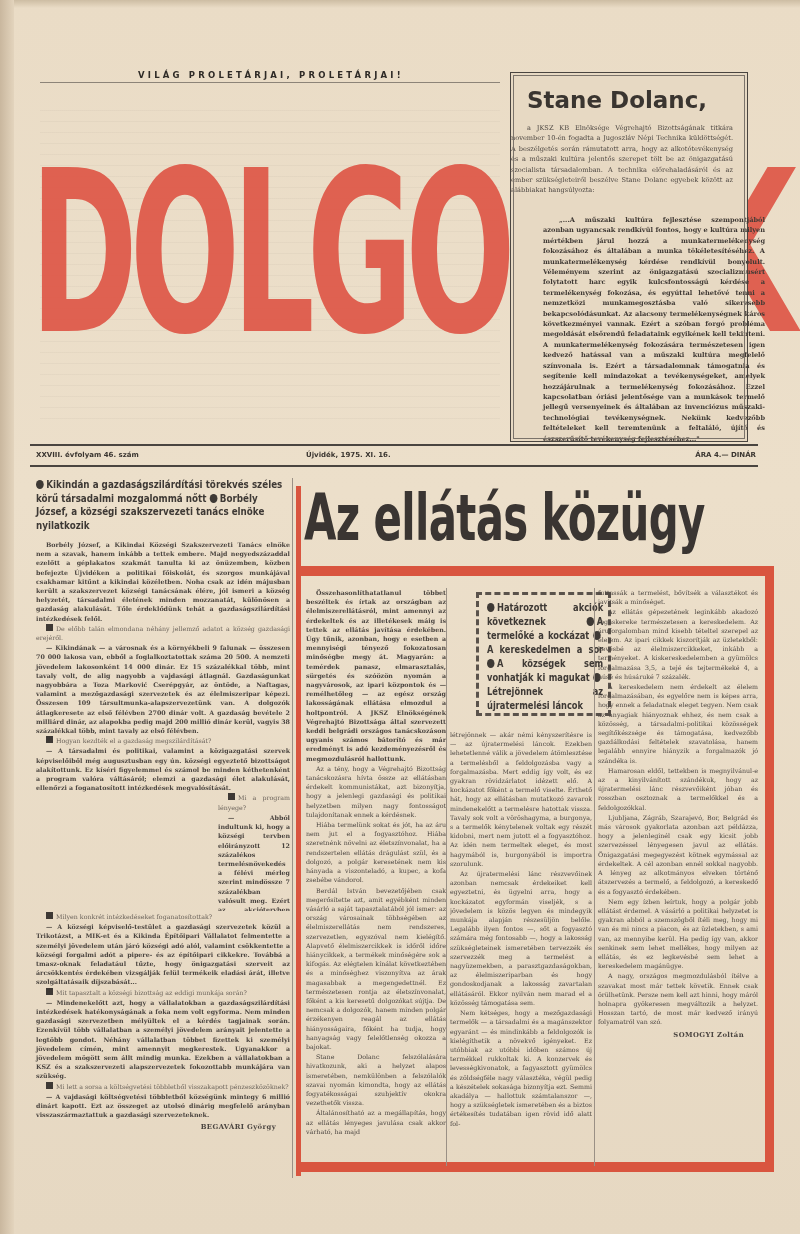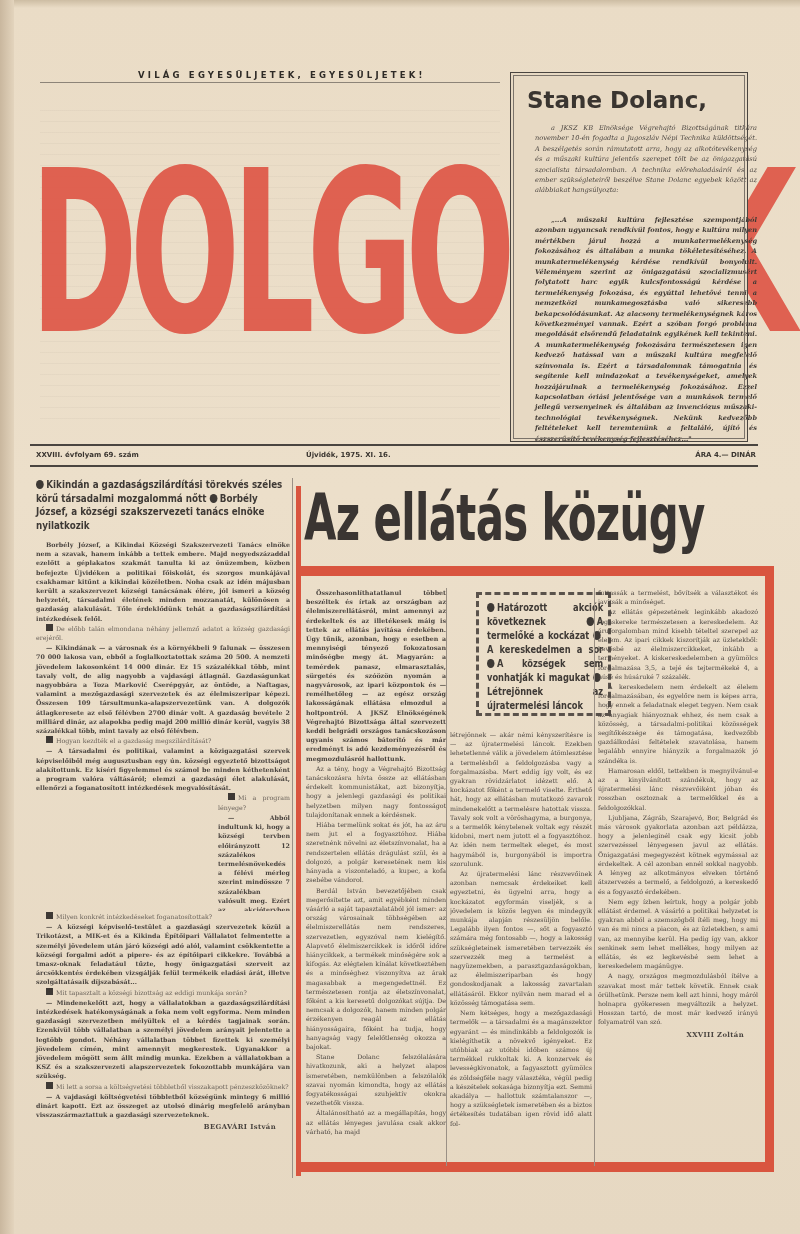--- a/index.html
+++ b/index.html
@@ -42,25 +42,25 @@
   .dolanc-box {
     position: absolute; left: 510px; top: 72px; width: 238px; height: 370px;
     border: 1.5px solid #4a4540; background: #e7d9c3;
   }
   .dolanc-box::after { content:""; position:absolute; inset:2px; border:0.6px solid #7b736a; pointer-events:none; }
   .dolanc-title {
     position: absolute; left: 16px; top: 14px; font-family: "DejaVu Sans", sans-serif;
     font-weight: bold; font-size: 23px; color: #3a3530; white-space: nowrap; text-align: right;
   }
   .dolanc-intro, .dolanc-quote {
-    position: absolute; left: 24px; width: 222px; font-size: 6.6px; line-height: 10.4px;
-    text-align: justify; color: #4b4540; font-style: italic;
+    position: absolute; left: 0; width: 222px; font-size: 6.6px; line-height: 10.4px;
+    text-align: justify; color: #4b4540;
   }
   .dolanc-intro { top: 50px; text-indent: 16px; }
-  .dolanc-quote { top: 142px; font-weight: bold; color: #403a35; text-indent: 16px; }
+  .dolanc-quote { top: 142px; font-weight: bold; color: #403a35; text-indent: 16px; margin-left: 32px; }
   
   .infobar-top { position: absolute; left: 30px; top: 444px; width: 728px; height: 1.5px; background: #4a4540; }
   .infobar { position: absolute; left: 36px; top: 449px; width: 720px; height: 14px;
     font-family: "DejaVu Sans", sans-serif; font-weight: bold; font-size: 7px; color: #3a3530; }
   .infobar span { position: absolute; top: 2px; white-space: nowrap; }
   .infobar-bottom { position: absolute; left: 30px; top: 465px; width: 728px; height: 1.5px; background: #4a4540; }
   .col-rule { position: absolute; width: 0.6px; background: #9a9085; }
   
   .left-col { position: absolute; left: 36px; top: 478px; width: 254px; }
   .left-head {
@@ -107,34 +107,34 @@
   }
   .signature { text-align: right; font-weight: bold; font-size: 6.8px; letter-spacing: 0.4px; margin-top: 4px; padding-right: 14px; }
 </style>
 </head>
 <body>
 
 <div class="page">
   <div class="top-edge"></div>
   <div class="left-edge"></div>
 
-  <div class="motto">VILÁG EGYESÜLJETEK, EGYESÜLJETEK!</div>
+  <div class="motto">VILÁG PROLETÁRJAI, PROLETÁRJAI!</div>
   <div class="motto-rule"></div>
   <div class="masthead-lines"></div>
   <div class="masthead-title">DOLGOZÓK</div>
 
   <div class="dolanc-box">
     <div class="dolanc-title">Stane Dolanc,</div>
     <div class="dolanc-intro">a JKSZ KB Elnöksége Végrehajtó Bizottságának titkára november 10-én fogadta a Jugoszláv Népi Technika küldöttségét. A beszélgetés során rámutatott arra, hogy az alkotótevékenység és a műszaki kultúra jelentős szerepet tölt be az önigazgatású szocialista társadalomban. A technika előrehaladásáról és az ember szükségleteiről beszélve Stane Dolanc egyebek között az alábbiakat hangsúlyozta:</div>
     <div class="dolanc-quote">„...A műszaki kultúra fejlesztése szempontjából azonban ugyancsak rendkívül fontos, hogy e kultúra milyen mértékben járul hozzá a munkatermelékenység fokozásához és általában a munka tökéletesítéséhez. A munkatermelékenység kérdése rendkívül bonyolult. Véleményem szerint az önigazgatású szocializmusért folytatott harc egyik kulcsfontosságú kérdése a termelékenység fokozása, és egyúttal lehetővé tenni a nemzetközi munkamegosztásba való sikeresebb bekapcsolódásunkat. Az alacsony termelékenységnek káros következményei vannak. Ezért a szóban forgó probléma megoldását elsőrendű feladataink egyikének kell tekinteni. A munkatermelékenység fokozására természetesen igen kedvező hatással van a műszaki kultúra megfelelő színvonala is. Ezért a társadalomnak támogatnia és segítenie kell mindazokat a tevékenységeket, amelyek hozzájárulnak a termelékenység fokozásához. Ezzel kapcsolatban óriási jelentősége van a munkások termelő jellegű versenyeinek és általában az invenciózus műszaki-technológiai tevékenységnek. Nekünk kedvezőbb feltételeket kell teremtenünk a feltaláló, újító és észszerűsítő tevékenység fejlesztéséhez..."</div>
   </div>
 
   <div class="infobar-top"></div>
   <div class="infobar">
-    <span style="left:0">XXVIII. évfolyam 69. szám</span>
+    <span style="left:0">XXVIII. évfolyam 46. szám</span>
     <span style="left:270px">Újvidék, 1975. XI. 16.</span>
     <span style="right:0">ÁRA 4.— DINÁR</span>
   </div>
   <div class="infobar-bottom"></div>
 
   <div class="left-col">
     <div class="left-head">
       <span class="bullet"></span><span>Kikindán a gazdaságszilárdítási törekvés széles körű társadalmi mozgalommá nőtt</span>
       <span class="bullet"></span><span>Borbély József, a községi szakszervezeti tanács elnöke nyilatkozik</span>
     </div>
@@ -147,21 +147,21 @@
       <div style="padding-left:182px;">
         <p class="q"><span class="sq"></span><span>Mi a program lényege?</span></p>
       </div>
       <p class="a" style="padding-left:182px; height:98px; overflow:hidden;">— Abból indultunk ki, hogy a községi tervben előirányzott 12 százalékos termelésnövekedés a félévi mérleg szerint mindössze 7 százalékban valósult meg. Ezért az akciótervben előirányoztuk a termelékenység növelését, a termelési lehetőségek teljes kihasználását, a hiányok csökkentését és a takarékosság szorgalmazását. De nemcsak ezt, hanem a munka szerinti jövedelemosztást és az ezzel járó kérdéscsoport valamennyi elemét felölelt. Kimélőgva gazdaságszilárdítási intézkedéseink nem csak a gazdasági viszonyok rendezésére irányultak, hanem széles körű társadalmi mozgalom jellegét öltötték magukra.</p>
       <p class="q"><span class="sq"></span><span>Milyen konkrét intézkedéseket foganatosítottak?</span></p>
       <p class="a">— A községi képviselő-testület a gazdasági szervezetek közül a Trikotázst, a MIK-et és a Kikinda Építőipari Vállalatot felmentette a személyi jövedelem után járó községi adó alól, valamint csökkentette a községi forgalmi adót a pipere- és az építőipari cikkekre. Továbbá a tmasz-oknak feladatául tűzte, hogy önigazgatási szerveit az árcsökkentés érdekében vizsgálják felül termékeik eladási árát, illetve szolgáltatásaik díjszabását...</p>
       <p class="q"><span class="sq"></span><span>Mit tapasztalt a községi bizottság az eddigi munkája során?</span></p>
       <p class="a">— Mindenekelőtt azt, hogy a vállalatokban a gazdaságszilárdítási intézkedések hatékonyságának a foka nem volt egyforma. Nem minden gazdasági szervezetben mélyültek el a kérdés tagjainak során. Ezenkívül több vállalatban a személyi jövedelem arányait jelentette a legtöbb gondot. Néhány vállalatban többet fizettek ki személyi jövedelem címén, mint amennyit megkerestek. Ugyanakkor a jövedelem mögött sem állt mindig munka. Ezekben a vállalatokban a KSZ és a szakszervezeti alapszervezetek fokozottabb munkájára van szükség.</p>
       <p class="q"><span class="sq"></span><span>Mi lett a sorsa a költségvetési többletből visszakapott pénzeszközöknek?</span></p>
       <p class="a">— A vajdasági költségvetési többletből községünk mintegy 6 millió dinárt kapott. Ezt az összeget az utolsó dinárig megfelelő arányban visszaszármaztattuk a gazdasági szervezeteknek.</p>
-      <div class="signature">BEGAVÁRI István</div>
+      <div class="signature">BEGAVÁRI György</div>
     </div>
   </div>
 
 
   <div class="col-rule" style="left:292px; top:478px; height:700px;"></div>
 
   <div class="red-vbar"></div>
   <div class="headline">Az ellátás közügy</div>
   <div class="red-frame"></div>
 
@@ -191,18 +191,18 @@
   </div>
 
   <div class="main-col body-text" style="left:598px; top:588px; width:160px; height:570px; overflow:hidden;">
     <p style="text-indent:0">futtassák a termelést, bővítsék a választékot és javítsák a minőséget.</p>
     <p>Az ellátás gépezetének leginkább akadozó fogaskereke természetesen a kereskedelem. Az áruforgalomban mind kisebb tételtel szerepel az élelem. Az ipari cikkek kiszorítják az üzletekből: kevésbé az élelmiszercikkeket, inkább a terményeket. A kiskereskedelemben a gyümölcs forgalmazása 3,5, a tejé és tejtermékeké 4, a húsé és húsáruké 7 százalék.</p>
     <p>A kereskedelem nem érdekelt az élelem forgalmazásában, és egyelőre nem is képes arra, hogy ennek a feladatnak eleget tegyen. Nem csak az anyagiak hiányoznak ehhez, és nem csak a közösség, a társadalmi-politikai közösségek segítőkészsége és támogatása, kedvezőbb gazdálkodási feltételek szavatolása, hanem legalább ennyire hiányzik a forgalmazók jó szándéka is.</p>
     <p>Hamarosan eldől, tettekben is megnyilvánul-e az a kinyilvánított szándékuk, hogy az újratermelési lánc részvevőiként jóban és rosszban osztoznak a termelőkkel és a feldolgozókkal.</p>
     <p>Ljubljana, Zágráb, Szarajevó, Bor, Belgrád és más városok gyakorlata azonban azt példázza, hogy a jelenleginél csak egy kicsit jobb szervezéssel lényegesen javul az ellátás. Önigazgatási megegyezést kötnek egymással az érdekeltek. A cél azonban ennél sokkal nagyobb. A lényeg az alkotmányos elveken történő átszervezés a termelő, a feldolgozó, a kereskedő és a fogyasztó érdekében.</p>
     <p>Nem egy ízben leírtuk, hogy a polgár jobb ellátást érdemel. A vásárló a politikai helyzetet is gyakran abból a szemszögből ítéli meg, hogy mi van és mi nincs a piacon, és az üzletekben, s ami van, az mennyibe kerül. Ha pedig így van, akkor senkinek sem lehet mellékes, hogy milyen az ellátás, és ez legkevésbé sem lehet a kereskedelem magánügye.</p>
     <p>A nagy, országos megmozdulásból ítélve a szavakat most már tettek követik. Ennek csak örülhetünk. Persze nem kell azt hinni, hogy máról holnapra gyökeresen megváltozik a helyzet. Hosszan tartó, de most már kedvező irányú folyamatról van szó.</p>
-    <div class="signature">XXVIII Zoltán</div>
+    <div class="signature">SOMOGYI Zoltán</div>
   </div>
 
   <div class="col-rule" style="left:446px; top:588px; height:578px;"></div>
   <div class="col-rule" style="left:594px; top:588px; height:578px;"></div>
 </div>
 
 </body></html>

